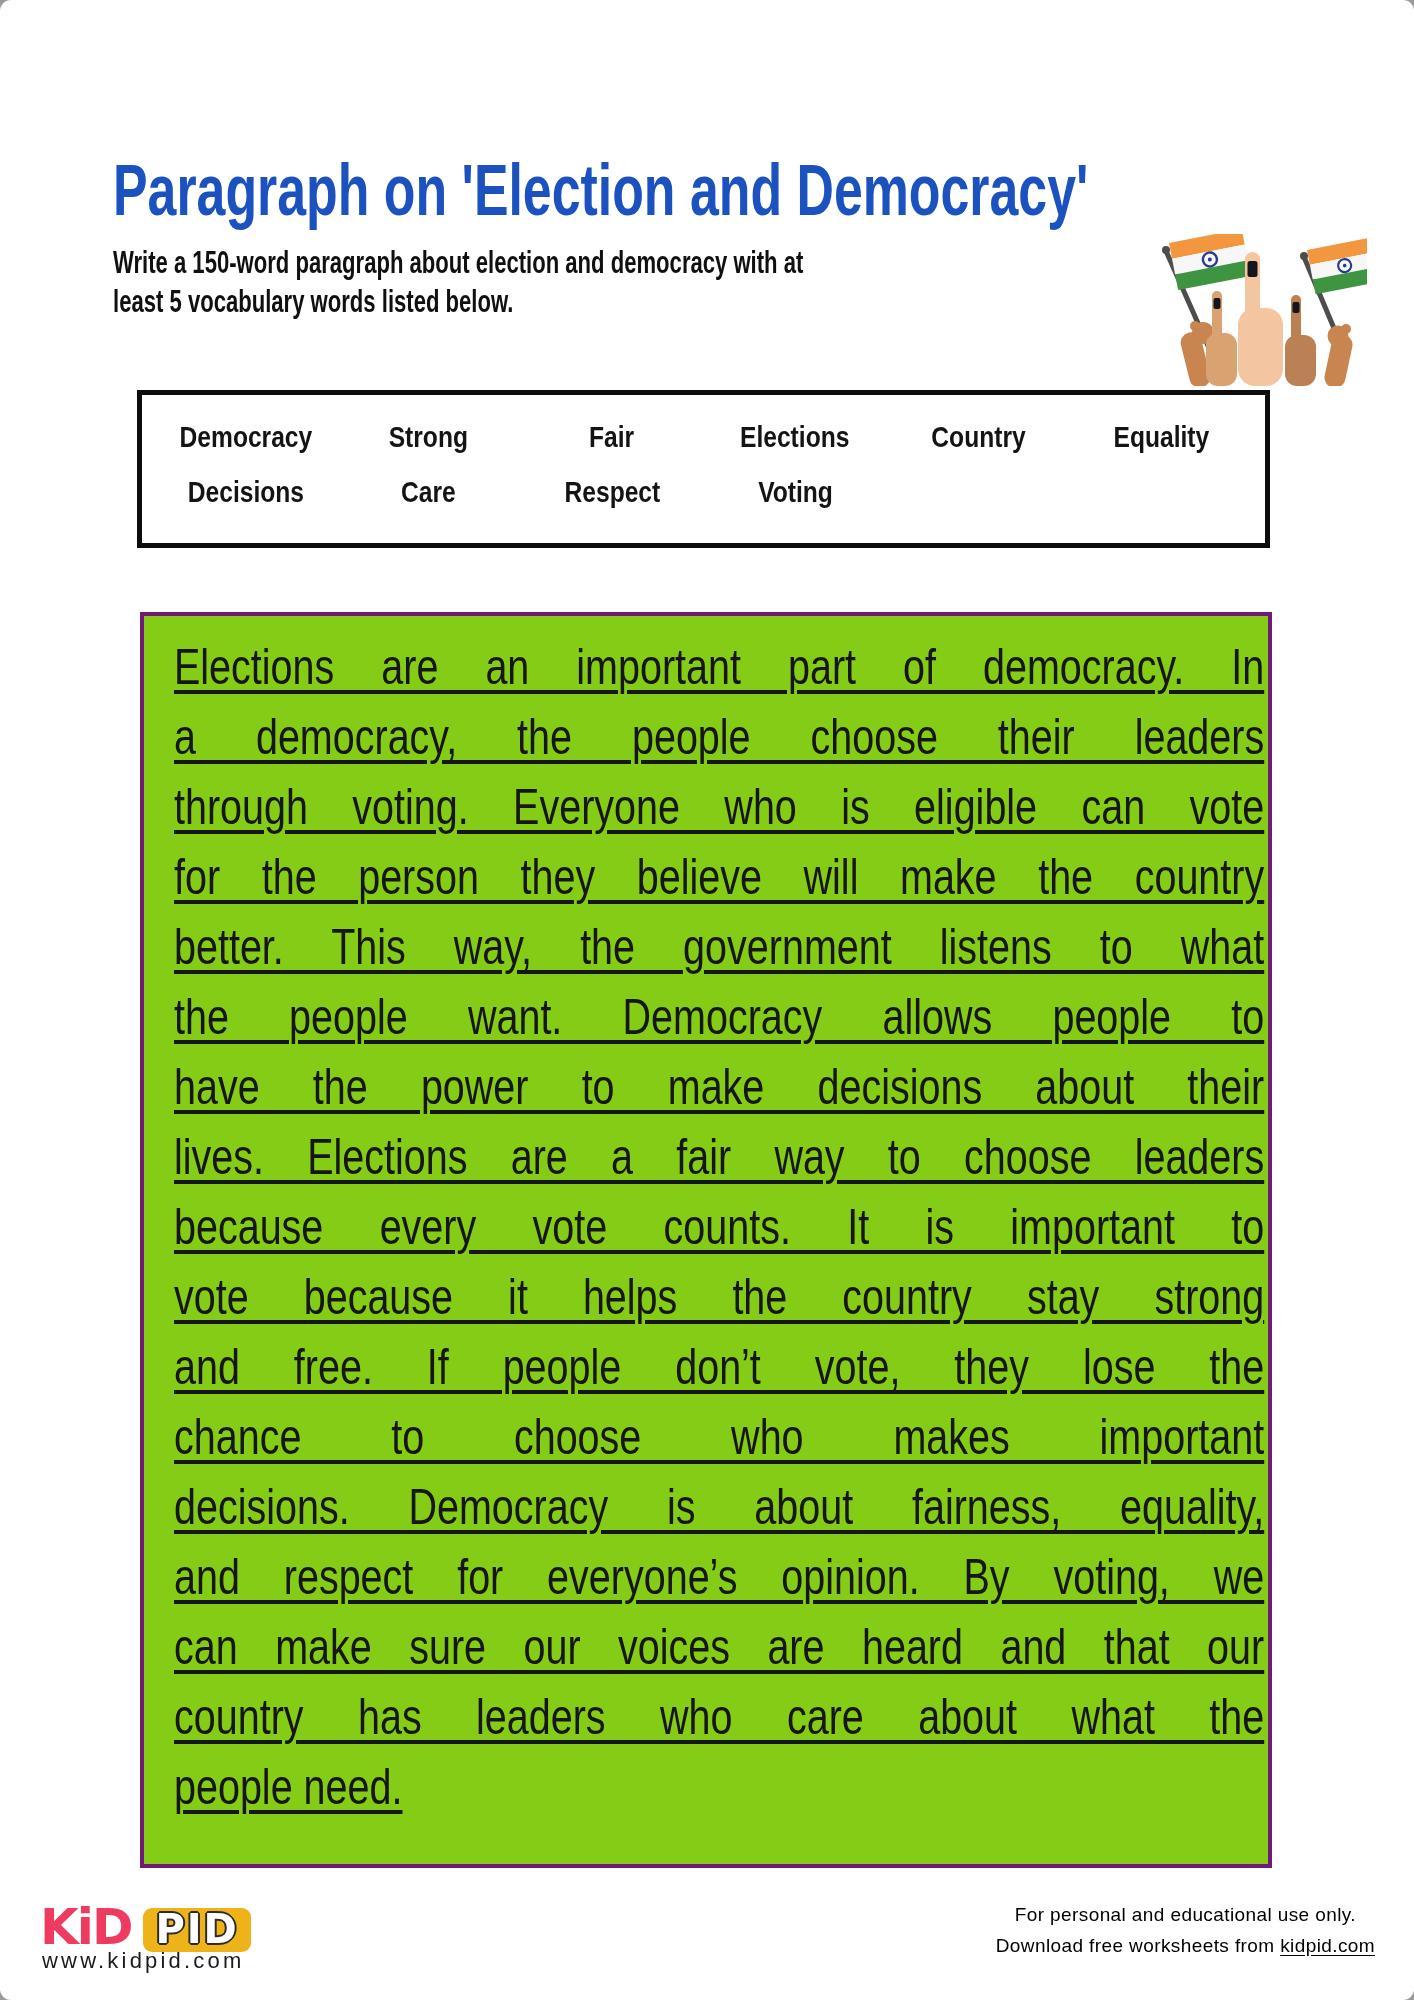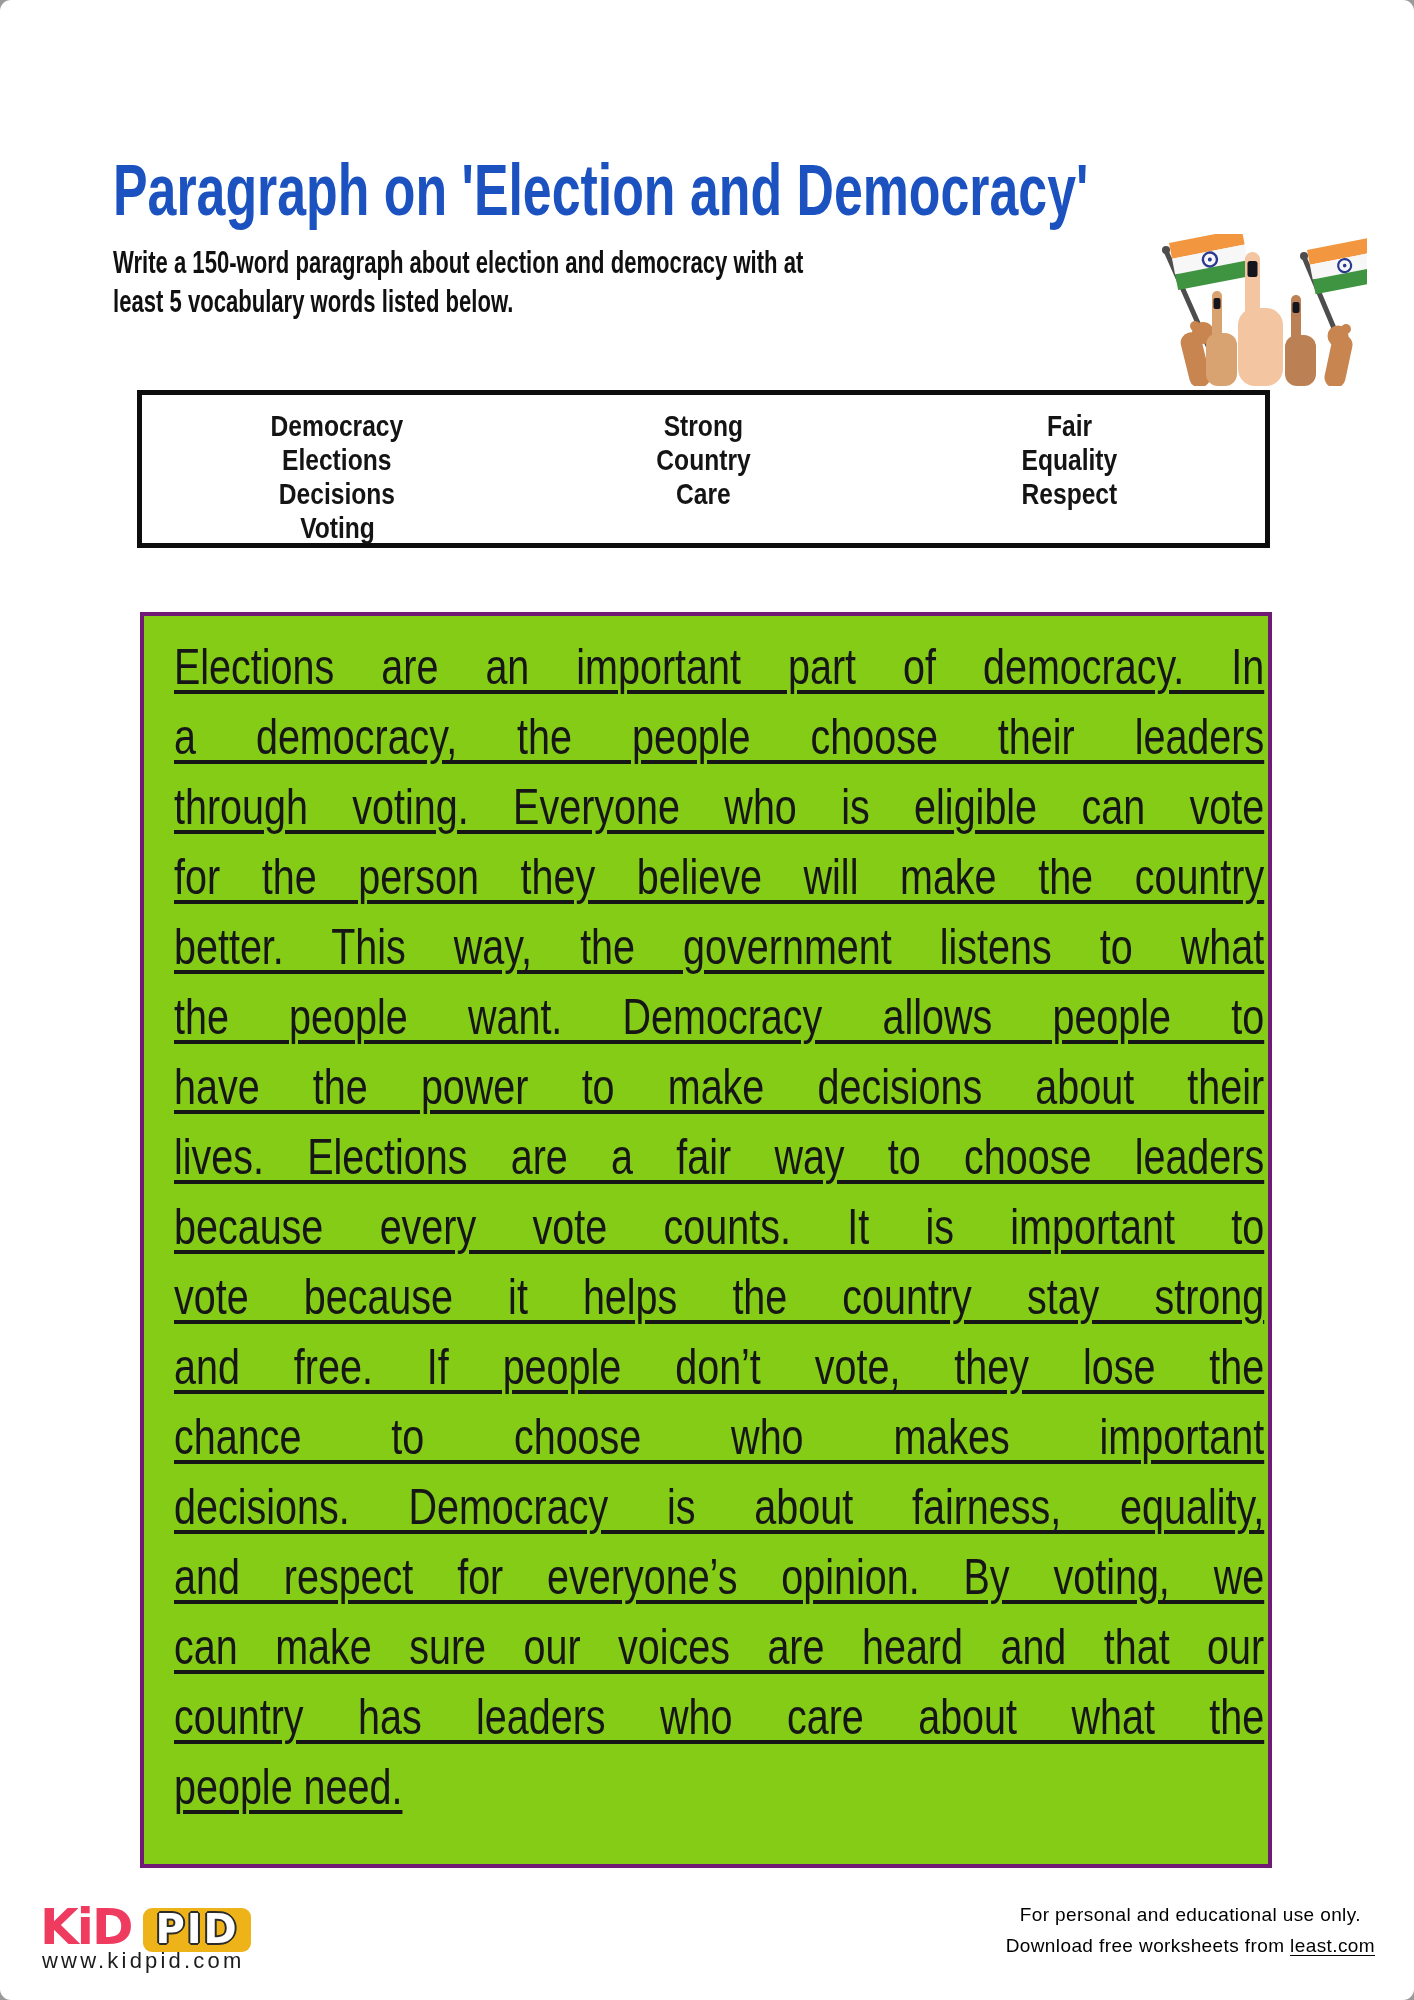--- a/index.html
+++ b/index.html
@@ -20,21 +20,21 @@
   .inst-line{
     font-size:32px;font-weight:bold;line-height:39px;white-space:nowrap;
     transform:scaleX(0.69);transform-origin:0 0;color:#101010;
   }
   
   .illustration{position:absolute;left:1143px;top:234px;width:224px;height:152px;}
   
   .vocab-box{
     position:absolute;left:137px;top:390px;width:1133px;height:158px;
     border:5px solid #0d0d0d;background:#fff;
-    display:grid;grid-template-columns:repeat(3,1fr);grid-template-rows:1fr 1fr;
+    display:grid;grid-template-columns:repeat(6,1fr);grid-template-rows:1fr 1fr;
     padding:14px 12px 24px;align-items:center;justify-items:center;
   }
   .vocab-word{
     font-size:30px;font-weight:bold;color:#141414;white-space:nowrap;
     transform:scaleX(0.82);transform-origin:50% 50%;
   }
   
   .answer-box{
     position:absolute;left:140px;top:612px;width:1132px;height:1256px;
     border:4px solid #701a75;background:#84cc16;overflow:hidden;
@@ -204,16 +204,16 @@
     </div>
 
   <div class="logo">
     <span class="logo-kid">KiD</span>
     <span class="logo-pid">PID</span>
   </div>
   <div class="website">www.kidpid.com</div>
 
   <div class="usage">
     <div>For personal and educational use only.</div>
-    <div><span>Download free worksheets from </span><a>least.com</a></div>
+    <div><span>Download free worksheets from </span><a>kidpid.com</a></div>
   </div>
 
 </div>
 
 </body></html>

